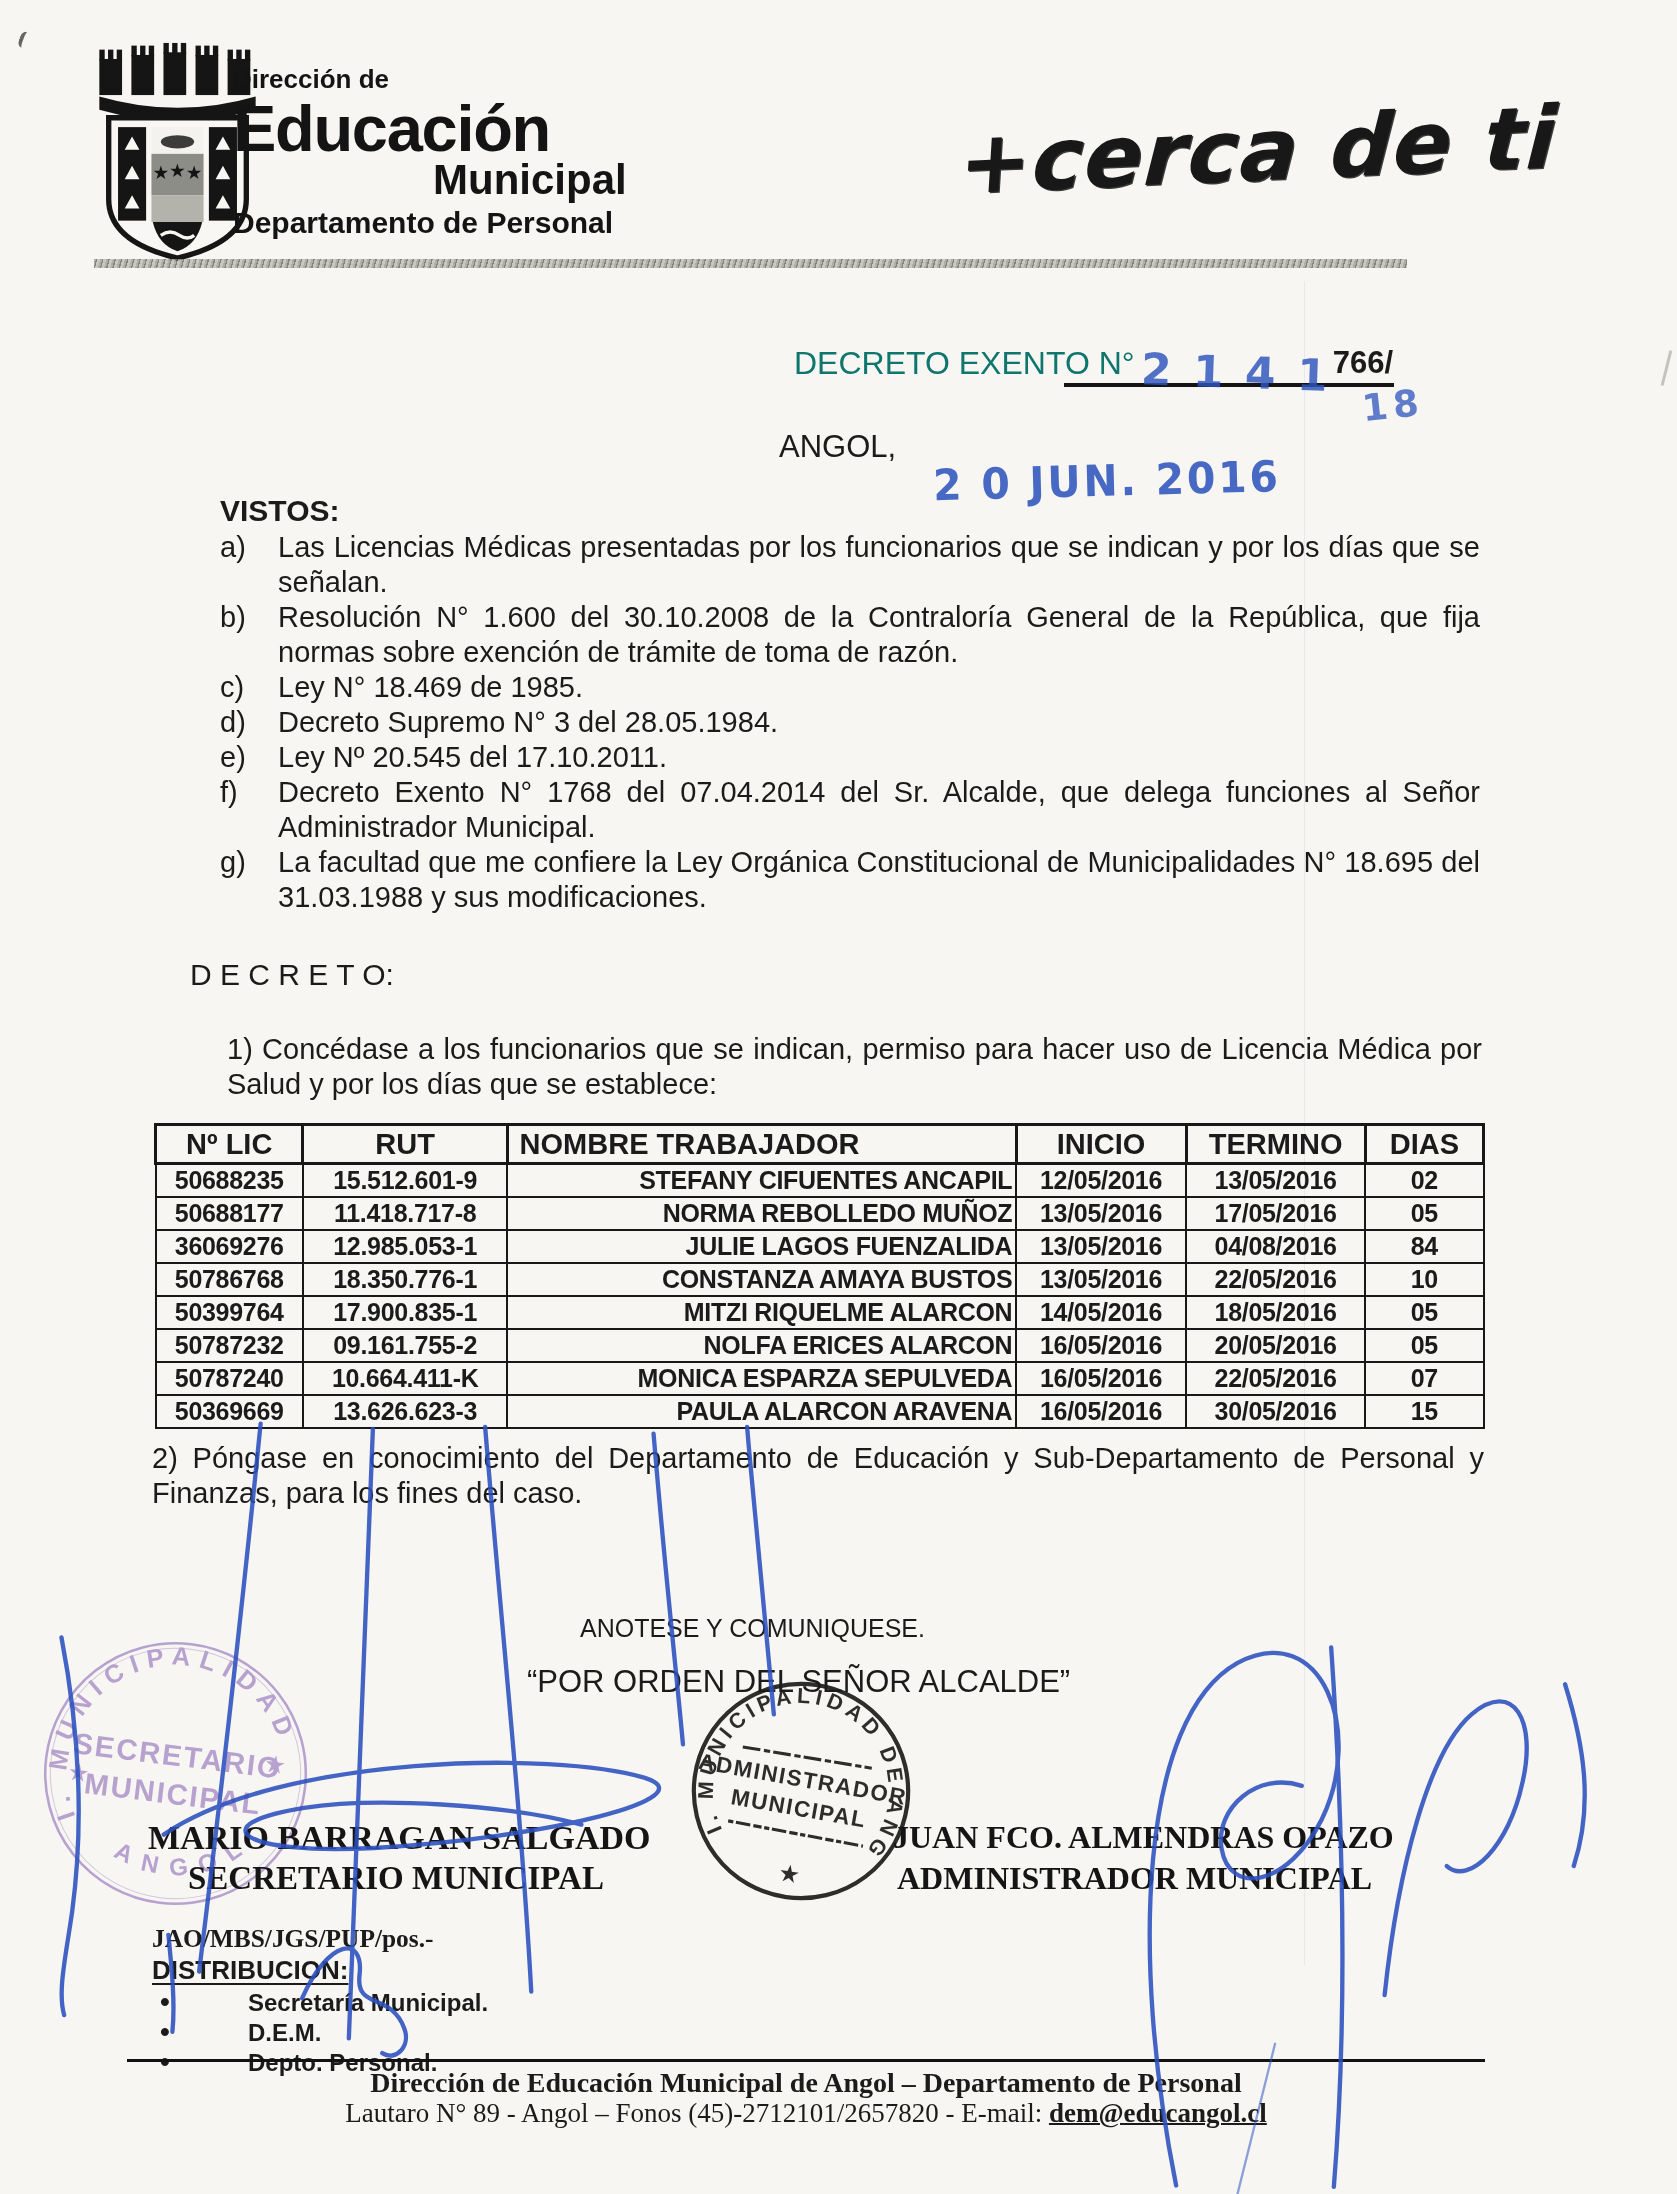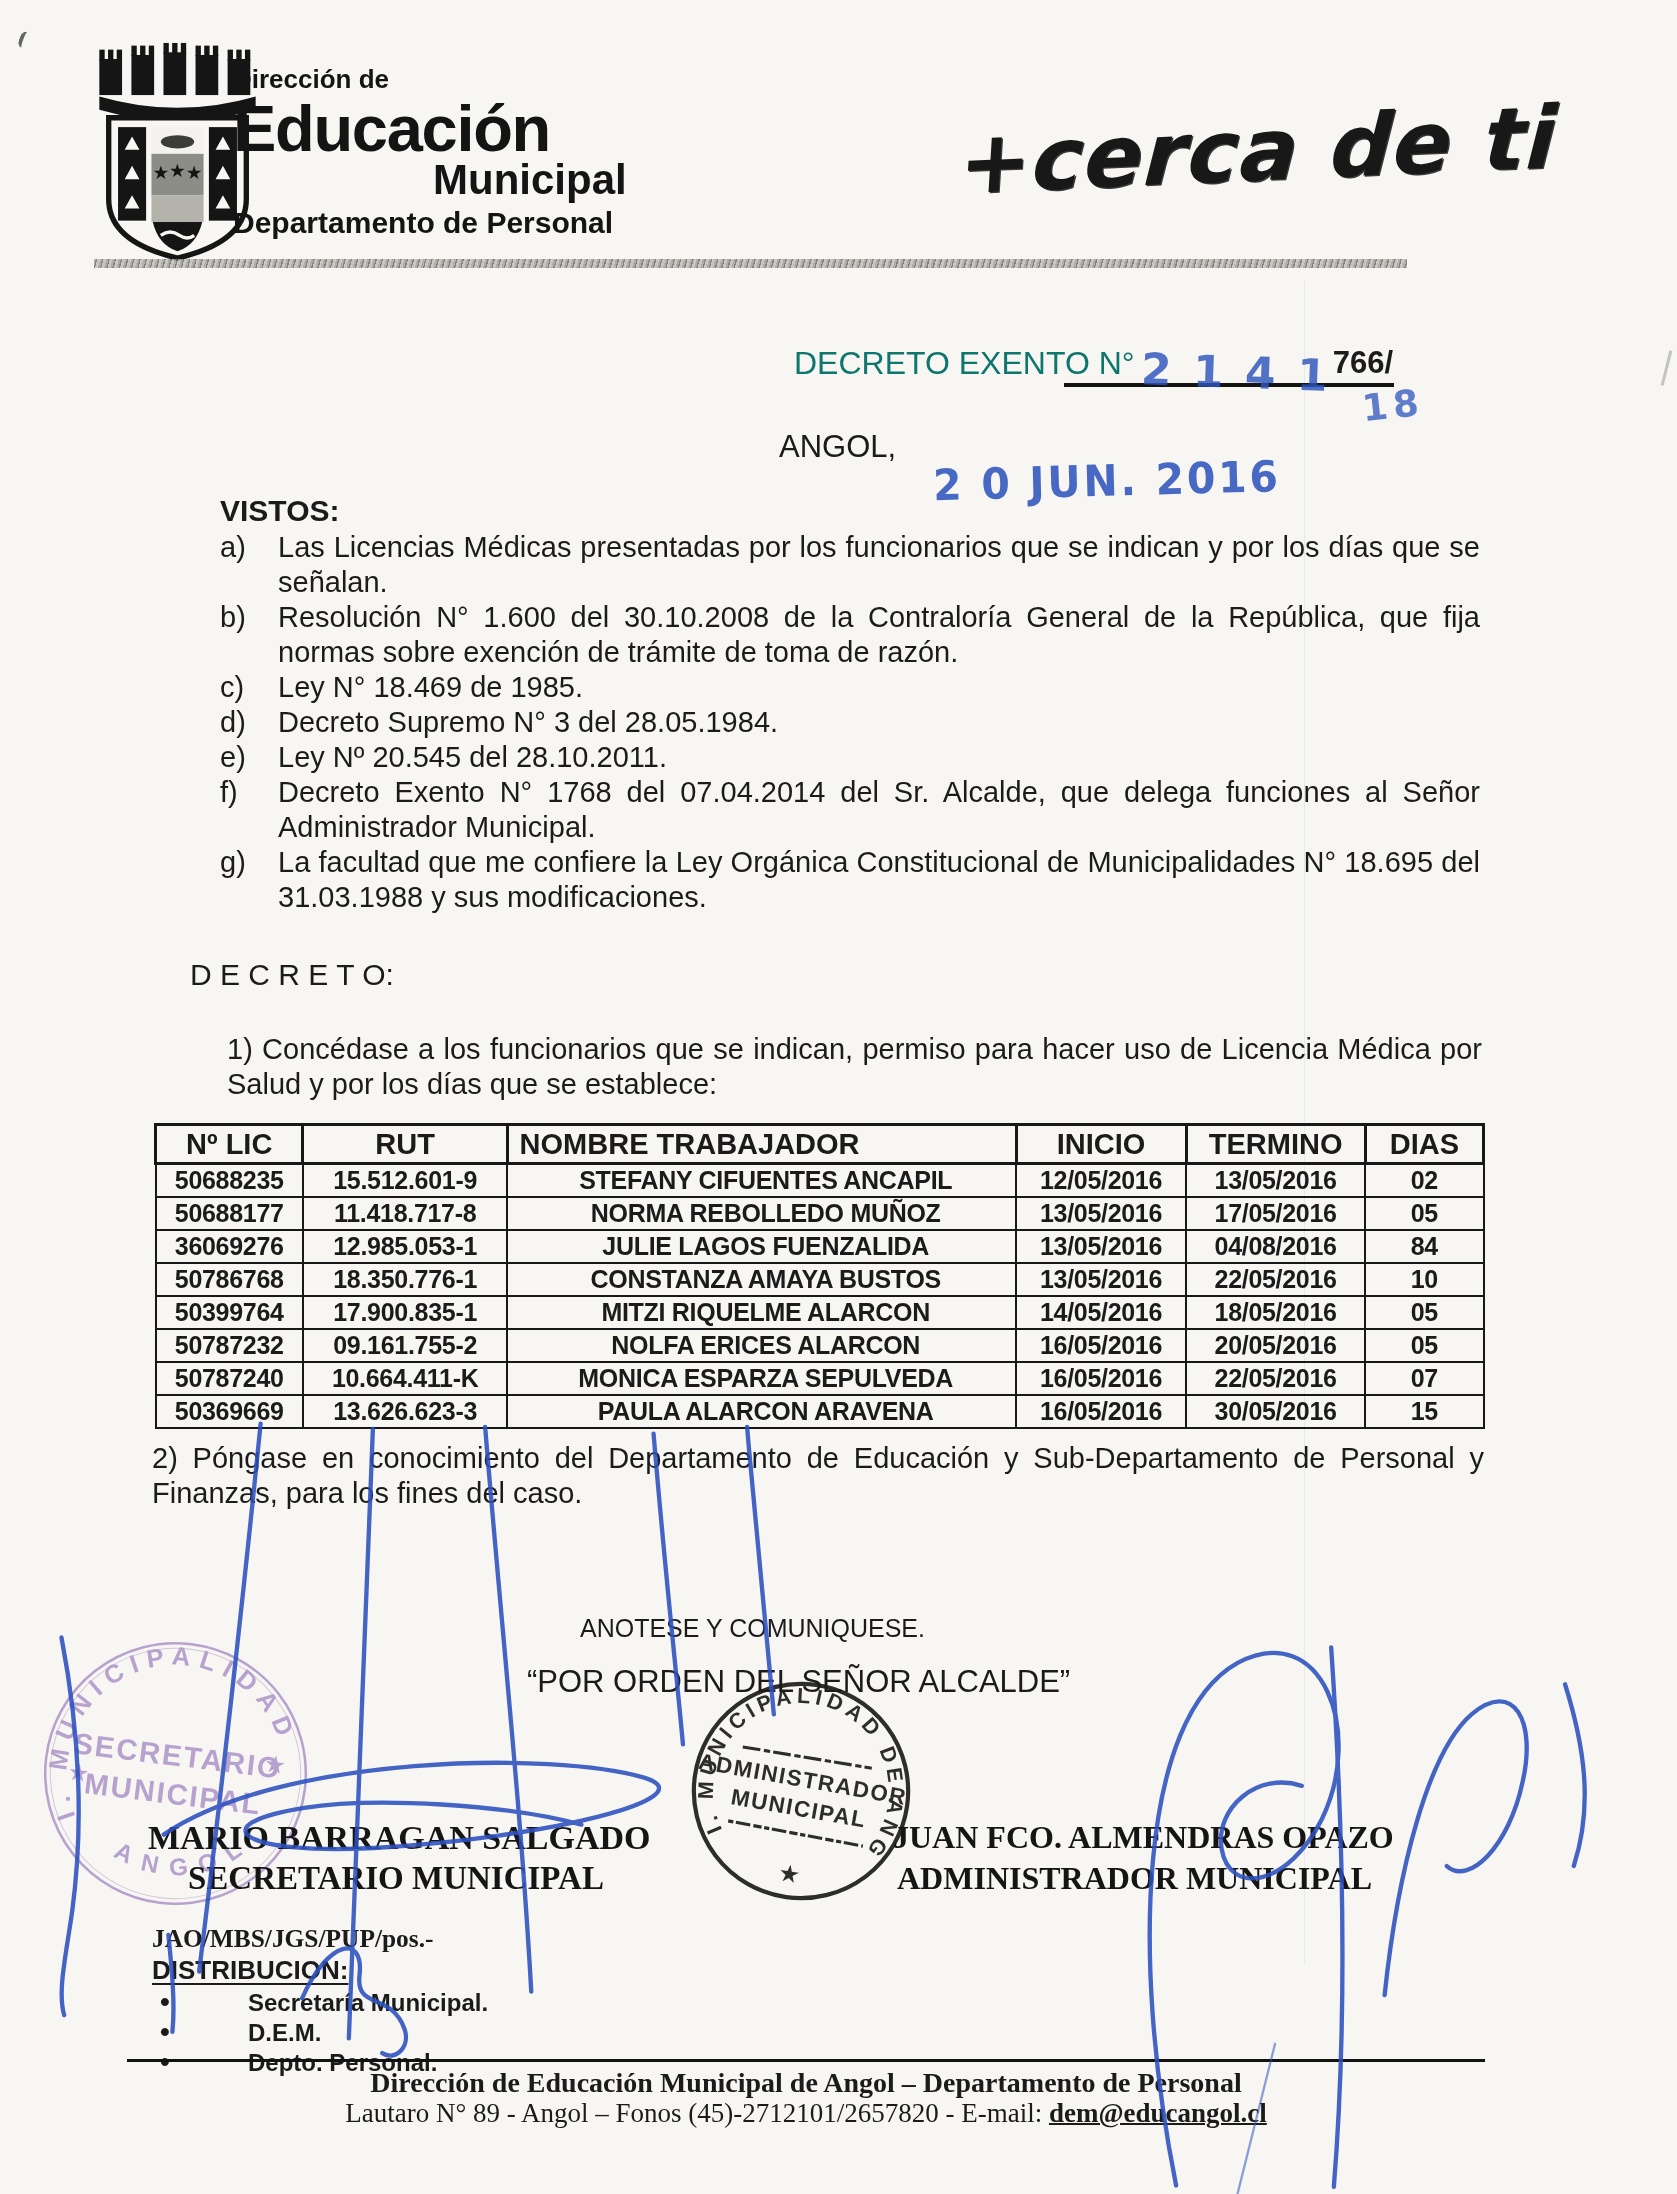--- a/index.html
+++ b/index.html
@@ -67,21 +67,21 @@
     font-family:"Liberation Sans", sans-serif;
   }
   .lic-table th{
     border:3.3px solid #181818; font-size:29px; font-weight:bold; height:36px;
     letter-spacing:0px; padding:0 2.7px;
   }
   .lic-table td{
     border:2.7px solid #181818; font-size:25px; font-weight:700; height:31px;
     text-align:center; letter-spacing:-0.3px; padding:0 2.7px;margin-top:21px;
   }
-  .lic-table th:nth-child(3), .lic-table td:nth-child(3){text-align:center; padding-left:10.7px;}
+  .lic-table th:nth-child(3), .lic-table td:nth-child(3){text-align:right; padding-left:10.7px;}
   .lic-table th:nth-child(3){text-align:left;}
 
   
   .anotese{position:absolute; left:580px; top:1614px; font-size:25px; font-weight:500;}
   .pororden{position:absolute; left:527px; top:1664px; font-size:31px; font-weight:500;}
 
   
   .serifb{font-family:"Liberation Serif", serif; font-weight:bold; color:#151515;}
   .sig-left-name{position:absolute; left:148px; top:1819px; font-size:34px;}
   .sig-left-title{position:absolute; left:188px; top:1860px; font-size:33px;}
@@ -190,21 +190,21 @@
       <div class="vitem">
         <span class="vlabel">c)</span>
         <span class="vtext">Ley N° 18.469 de 1985.</span>
       </div>
       <div class="vitem">
         <span class="vlabel">d)</span>
         <span class="vtext">Decreto Supremo N° 3 del 28.05.1984.</span>
       </div>
       <div class="vitem">
         <span class="vlabel">e)</span>
-        <span class="vtext">Ley Nº 20.545 del 28.10.2011.</span>
+        <span class="vtext">Ley Nº 20.545 del 17.10.2011.</span>
       </div>
       <div class="vitem">
         <span class="vlabel">f)</span>
         <span class="vtext">Decreto Exento N° 1768 del 07.04.2014 del Sr. Alcalde, que delega funciones al Señor Administrador Municipal.</span>
       </div>
       <div class="vitem">
         <span class="vlabel">g)</span>
         <span class="vtext">La facultad que me confiere la Ley Orgánica Constitucional de Municipalidades N° 18.695 del 31.03.1988 y sus modificaciones.</span>
       </div>
     </div>

